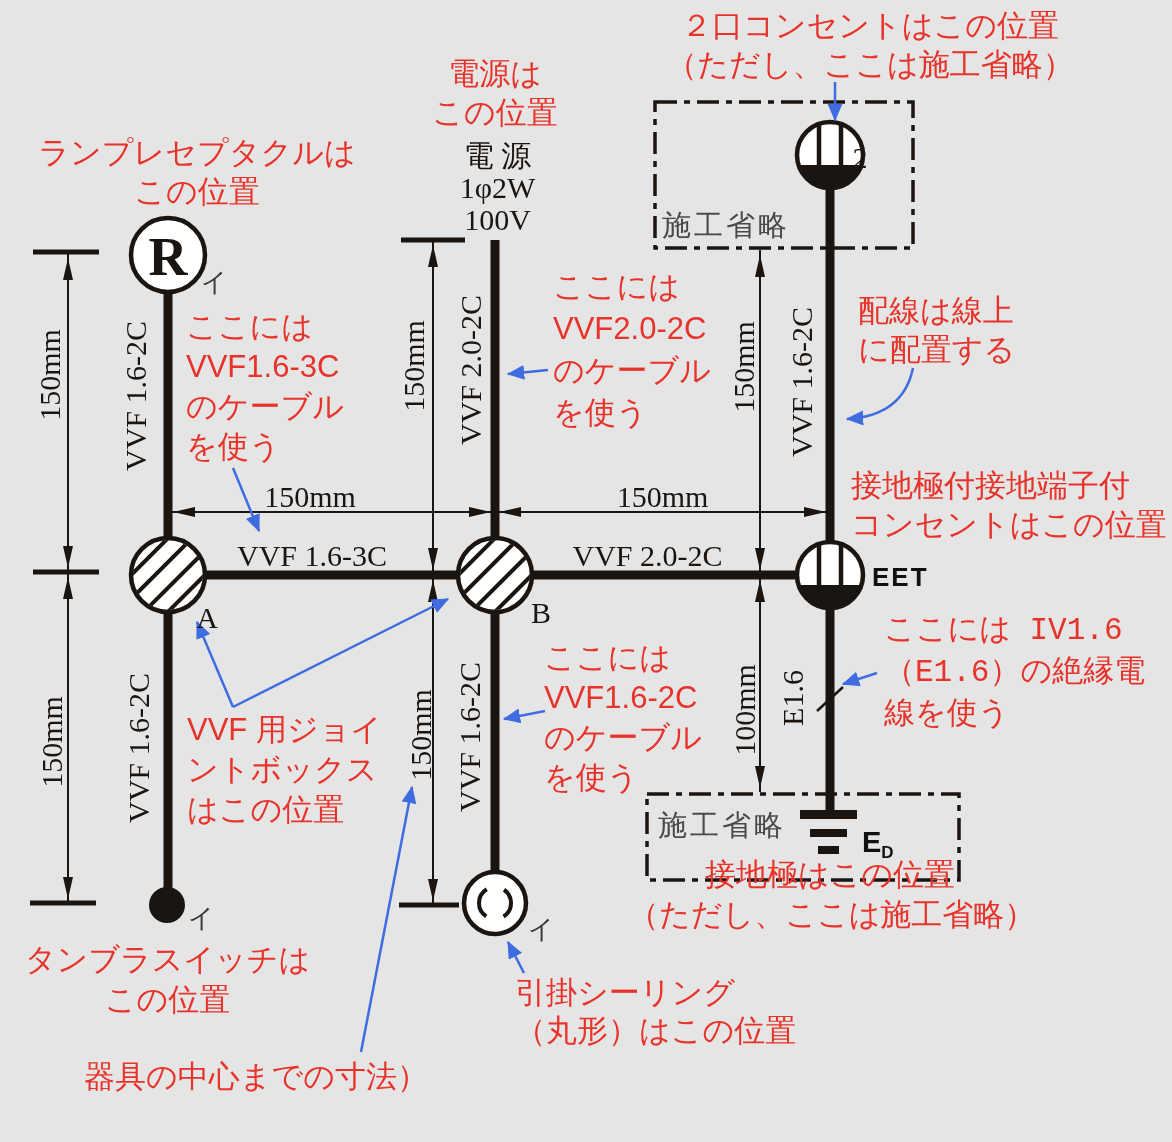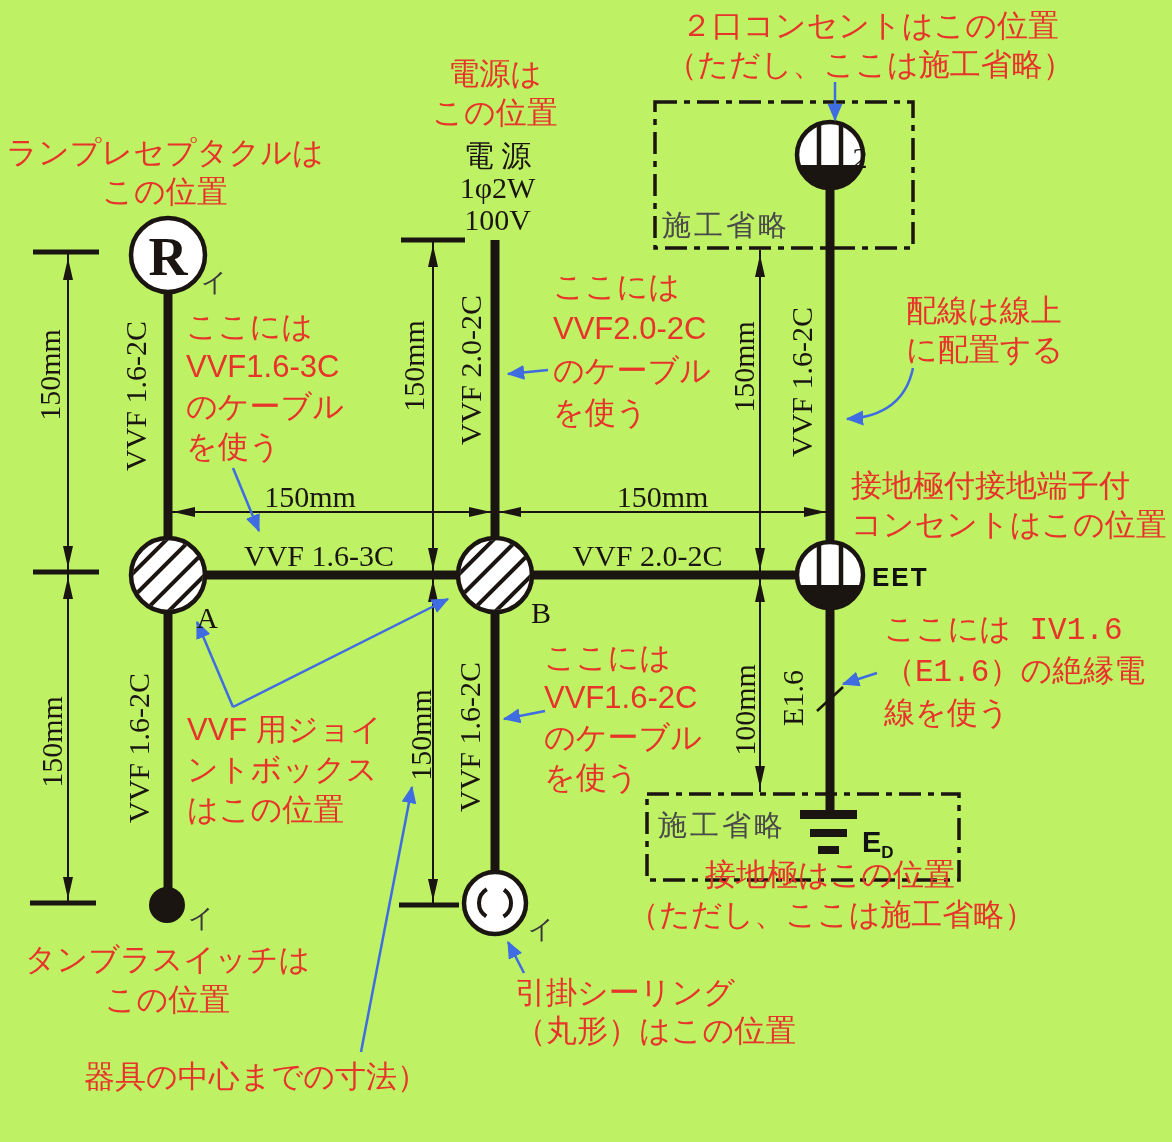--- a/index.html
+++ b/index.html
@@ -1,16 +1,16 @@
 <!DOCTYPE html>
 <html><head>
 <meta charset="utf-8">
 <style>
   html,body{margin:0;padding:0;background:#fff;}
-  #stage{position:relative;width:1172px;height:1142px;background:#bef264;overflow:hidden;
+  #stage{position:relative;width:1172px;height:1142px;background:#e5e5e5;overflow:hidden;
          font-family:"Liberation Sans","DejaVu Sans",sans-serif;}
   #art{position:absolute;left:0;top:0;}
   .t{position:absolute;white-space:nowrap;}
   .red{color:#e8332a;font-size:31px;line-height:40px;font-family:"Liberation Sans","DejaVu Sans",sans-serif;}
   .blk{color:#1b1511;font-family:"Liberation Serif","DejaVu Serif",serif;font-size:30px;line-height:32px;}
   .gray{color:#4a4a4a;font-family:"Liberation Serif","DejaVu Serif",serif;font-size:29px;letter-spacing:3px;}
   .ctr{text-align:center;}
   .rotc{transform:translate(-50%,-50%) rotate(-90deg);}
   .cc{transform:translate(-50%,-50%);}
   .tag{color:#3a3a3a;font-family:"Liberation Serif","DejaVu Serif",serif;font-size:26px;}
@@ -154,37 +154,37 @@
 </svg>
 
 <div class="t red ctr lh39" style="left:640px;top:6px;width:460px;">
   <div>２口コンセントはこの位置</div>
   <div>（ただし、ここは施工省略）</div>
 </div>
 <div class="t red ctr lh39" style="left:405px;top:54px;width:180px;">
   <div>電源は</div>
   <div>この位置</div>
 </div>
-<div class="t red ctr lh39" style="left:0px;top:133px;width:330px;">
+<div class="t red ctr lh39" style="left:0px;top:133px;width:330px;padding-left:32px;">
   <div>ランプレセプタクルは</div>
   <div>この位置</div>
 </div>
 <div class="t red lh40" style="left:186px;top:307px;">
   <div>ここには</div>
   <div>VVF1.6-3C</div>
   <div>のケーブル</div>
   <div>を使う</div>
 </div>
 <div class="t red lh42" style="left:553px;top:266px;">
   <div>ここには</div>
   <div>VVF2.0-2C</div>
   <div>のケーブル</div>
   <div>を使う</div>
 </div>
-<div class="t red lh39" style="left:858px;top:291px;margin-left:48px;">
+<div class="t red lh39" style="left:858px;top:291px;">
   <div>配線は線上</div>
   <div>に配置する</div>
 </div>
 <div class="t red lh39" style="left:851px;top:466px;">
   <div>接地極付接地端子付</div>
   <div>コンセントはこの位置</div>
 </div>
 <div class="t red lh42" style="left:884px;top:610px;font-family:Liberation Mono, monospace;">
   <div>ここには IV1.6</div>
   <div>（E1.6）の絶縁電</div>
@@ -218,21 +218,21 @@
 </div>
 
 <div class="t blk ctr" style="left:420px;top:140px;width:155px;font-family:Liberation Serif, serif;">
   <div>電 源</div>
   <div>1φ2W</div>
   <div>100V</div>
 </div>
 
 <div class="t blk ctr" style="left:250px;top:481px;width:120px;">150mm</div>
 <div class="t blk ctr" style="left:600px;top:481px;width:125px;">150mm</div>
-<div class="t blk ctr" style="left:229px;top:540px;width:180px;">VVF 1.6-3C</div>
+<div class="t blk ctr" style="left:222px;top:540px;width:180px;">VVF 1.6-3C</div>
 <div class="t blk ctr" style="left:550px;top:540px;width:195px;">VVF 2.0-2C</div>
 
 <div class="t blk rotc" style="left:50px;top:375px;">150mm</div>
 <div class="t blk rotc" style="left:52px;top:742px;">150mm</div>
 <div class="t blk rotc" style="left:414px;top:366px;">150mm</div>
 <div class="t blk rotc" style="left:421px;top:735px;">150mm</div>
 <div class="t blk rotc" style="left:744px;top:367px;">150mm</div>
 <div class="t blk rotc" style="left:745px;top:710px;">100mm</div>
 
 <div class="t blk rotc" style="left:136px;top:396px;">VVF 1.6-2C</div>

